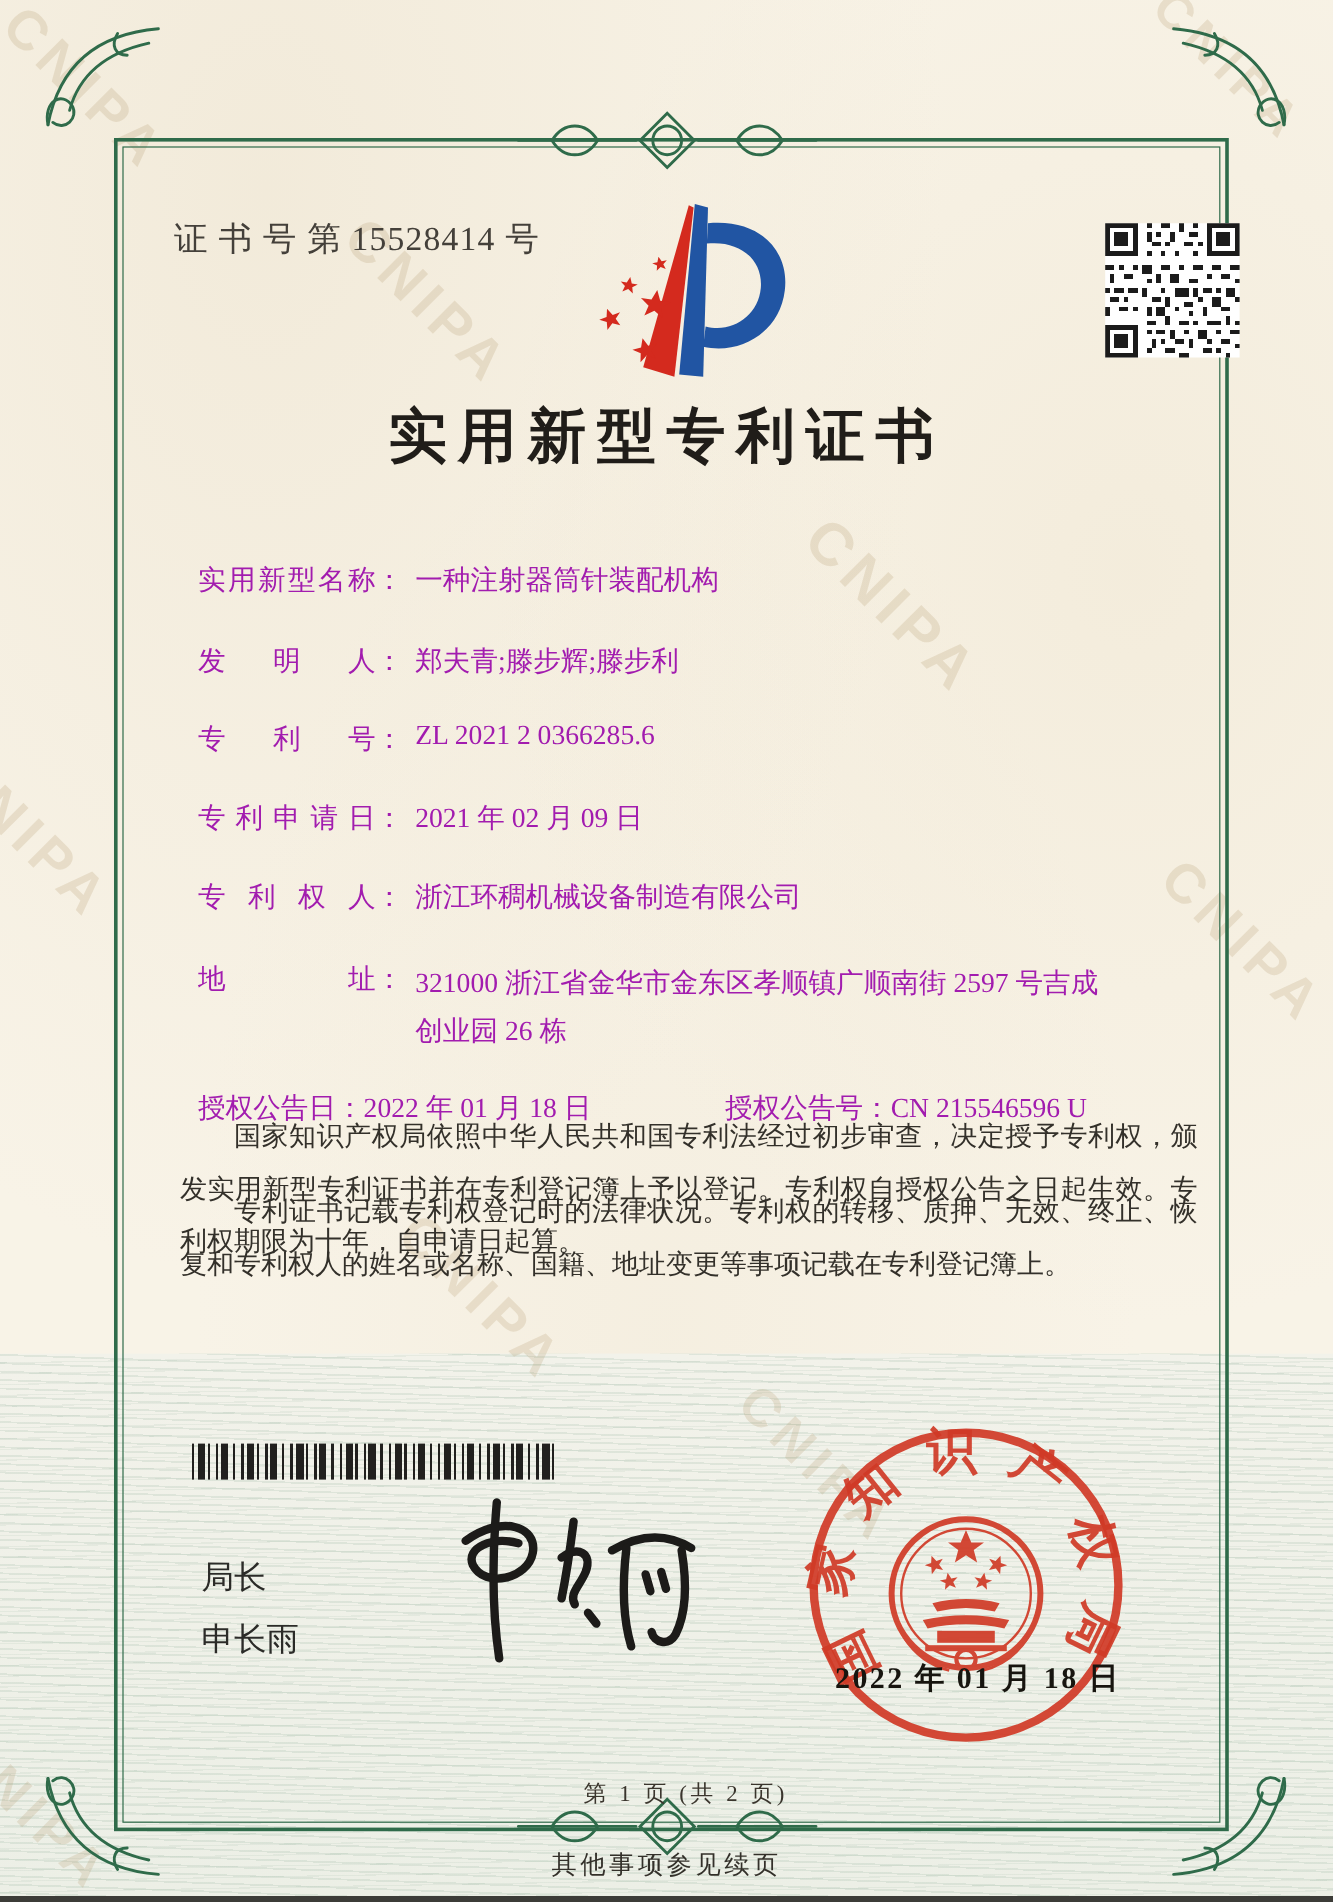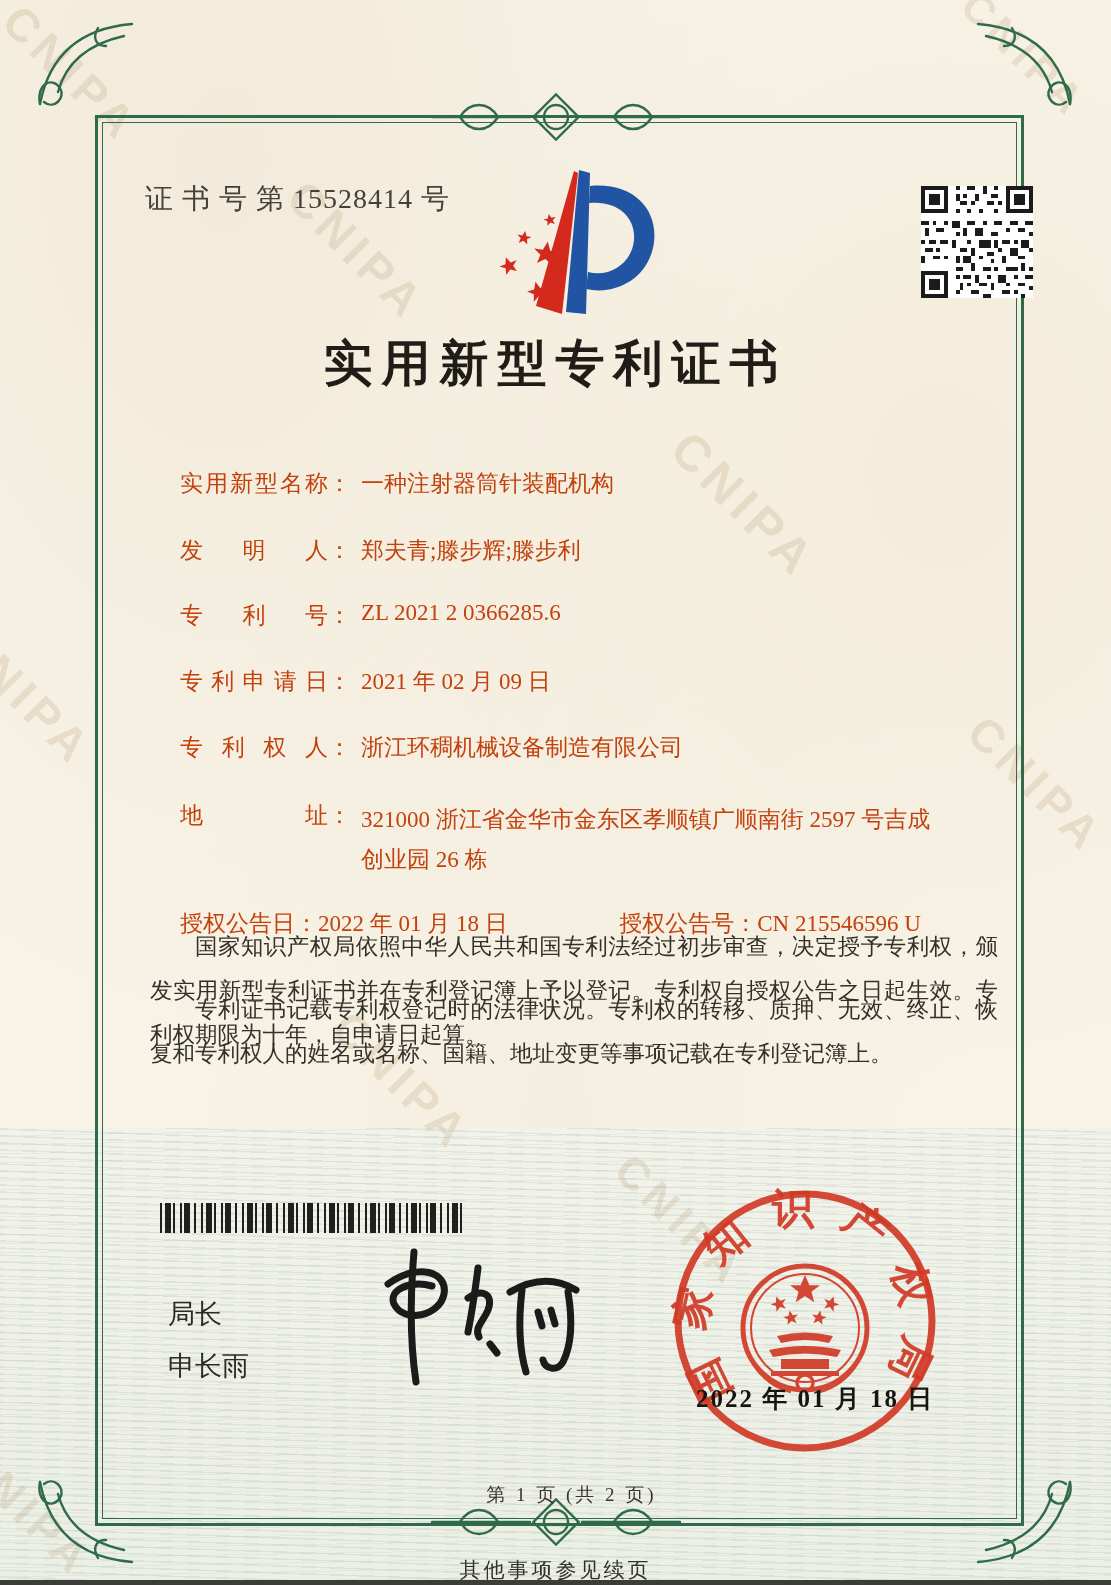--- a/index.html
+++ b/index.html
@@ -38,21 +38,21 @@
   .orn path, .orn circle, .orn rect{stroke:#2f6b4a;fill:none;stroke-width:2.4;stroke-linecap:round;}
 
   .cert-no{position:absolute;left:145px;top:180px;font-size:28px;letter-spacing:1px;color:#44403a;}
 
   .logo{position:absolute;left:478px;top:162px;}
   .qr{position:absolute;left:921px;top:186px;width:112px;height:112px;}
 
   .doc-title{position:absolute;left:0;top:331px;width:100%;text-align:center;
     font-size:49px;font-weight:bold;letter-spacing:9px;color:#201d19;}
 
-  .frow{position:absolute;left:180px;font-size:23px;color:#c2410c;white-space:nowrap;}
+  .frow{position:absolute;left:165px;font-size:23px;color:#a21caf;white-space:nowrap;}
   .flabel{display:inline-block;width:148px;text-align:justify;text-align-last:justify;vertical-align:top;}
   .fcolon{display:inline-block;margin-right:10px;vertical-align:top;}
   .fvalue{display:inline-block;vertical-align:top;}
   .addr-lines{display:inline-block;vertical-align:top;white-space:normal;width:660px;line-height:40px;}
   .grant-pair .glabel{display:inline-block;}
   .grant-sep{display:inline-block;width:100px;}
 
   .body-par{position:absolute;left:150px;width:848px;font-size:22.5px;line-height:44px;
     text-align:justify;text-indent:2em;color:#33302a;}
 
@@ -70,21 +70,21 @@
     font-size:27px;color:#2b2b28;line-height:52px;}
   .signature{position:absolute;left:352px;top:1240px;}
 
   .seal{position:absolute;left:665px;top:1178px;}
   .seal-date{position:absolute;left:675px;top:1382px;width:280px;text-align:center;
     font-size:25px;font-weight:bold;letter-spacing:2px;color:#17150f;}
 
   .page-no{position:absolute;left:16px;top:1482px;width:100%;text-align:center;
     font-size:19px;letter-spacing:3px;color:#3a352d;}
   .cont-note{position:absolute;left:0;top:1540px;width:100%;text-align:center;
-    font-size:21px;letter-spacing:3px;color:#33302a;margin-top:16px;}
+    font-size:21px;letter-spacing:3px;color:#33302a;}
 </style>
 </head>
 <body>
 
 <div class="paper-tint"></div>
 <div class="wave-band"></div>
 
 <span class="watermark" style="left:30px;top:-6px;font-size:46px;">CNIPA</span>
 <span class="watermark" style="left:315px;top:170px;font-size:47px;">CNIPA</span>
 <span class="watermark" style="left:700px;top:420px;font-size:50px;">CNIPA</span>

